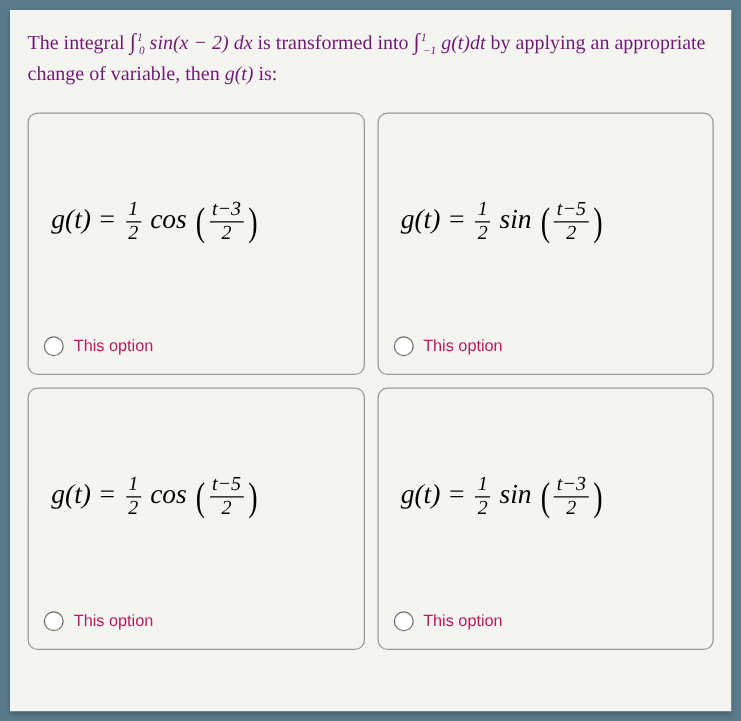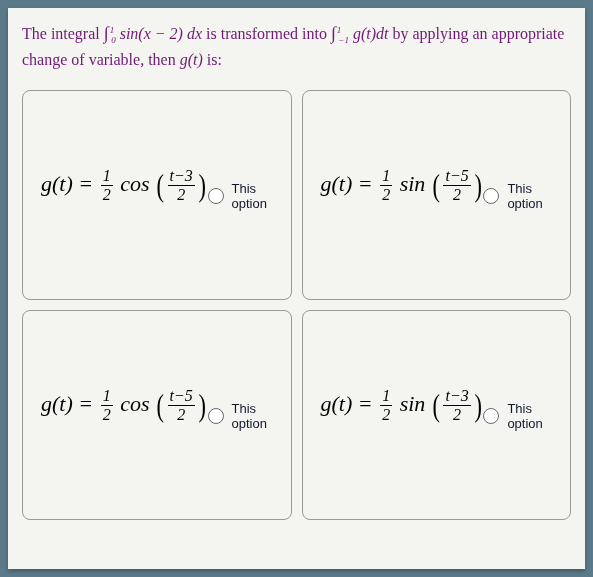--- a/index.html
+++ b/index.html
@@ -31,21 +31,21 @@
     display: grid;
     grid-template-columns: 1fr 1fr;
     gap: 10px;
   }
   .option-card {
     border: 1px solid #999;
     border-radius: 8px;
     background: #f4f4f0;
     padding: 16px 12px 14px 12px;
     display: flex;
-    flex-direction: row;
+    flex-direction: column;
     justify-content: flex-start;
     min-height: 210px;
     cursor: pointer;
   }
   .formula-area {
     flex: 1;
     display: flex;
     align-items: center;
     justify-content: flex-start;
     padding: 10px 0 30px 6px;
@@ -89,21 +89,21 @@
     width: 16px;
     height: 16px;
     border: 1.5px solid #6b6b6b;
     border-radius: 50%;
     background: #fff;
     flex-shrink: 0;
   }
   .option-label {
     font-family: Arial, sans-serif;
     font-size: 13px;
-    color: #0f172a;
+    color: #be185d;
   }
   .integral {
     font-size: 18px;
     display: inline-block;
     position: relative;
     margin-right: 1px;
   }
   .sup { font-size: 9px; vertical-align: super; }
   .sub { font-size: 9px; vertical-align: sub; margin-left:-3px;}
 </style>

